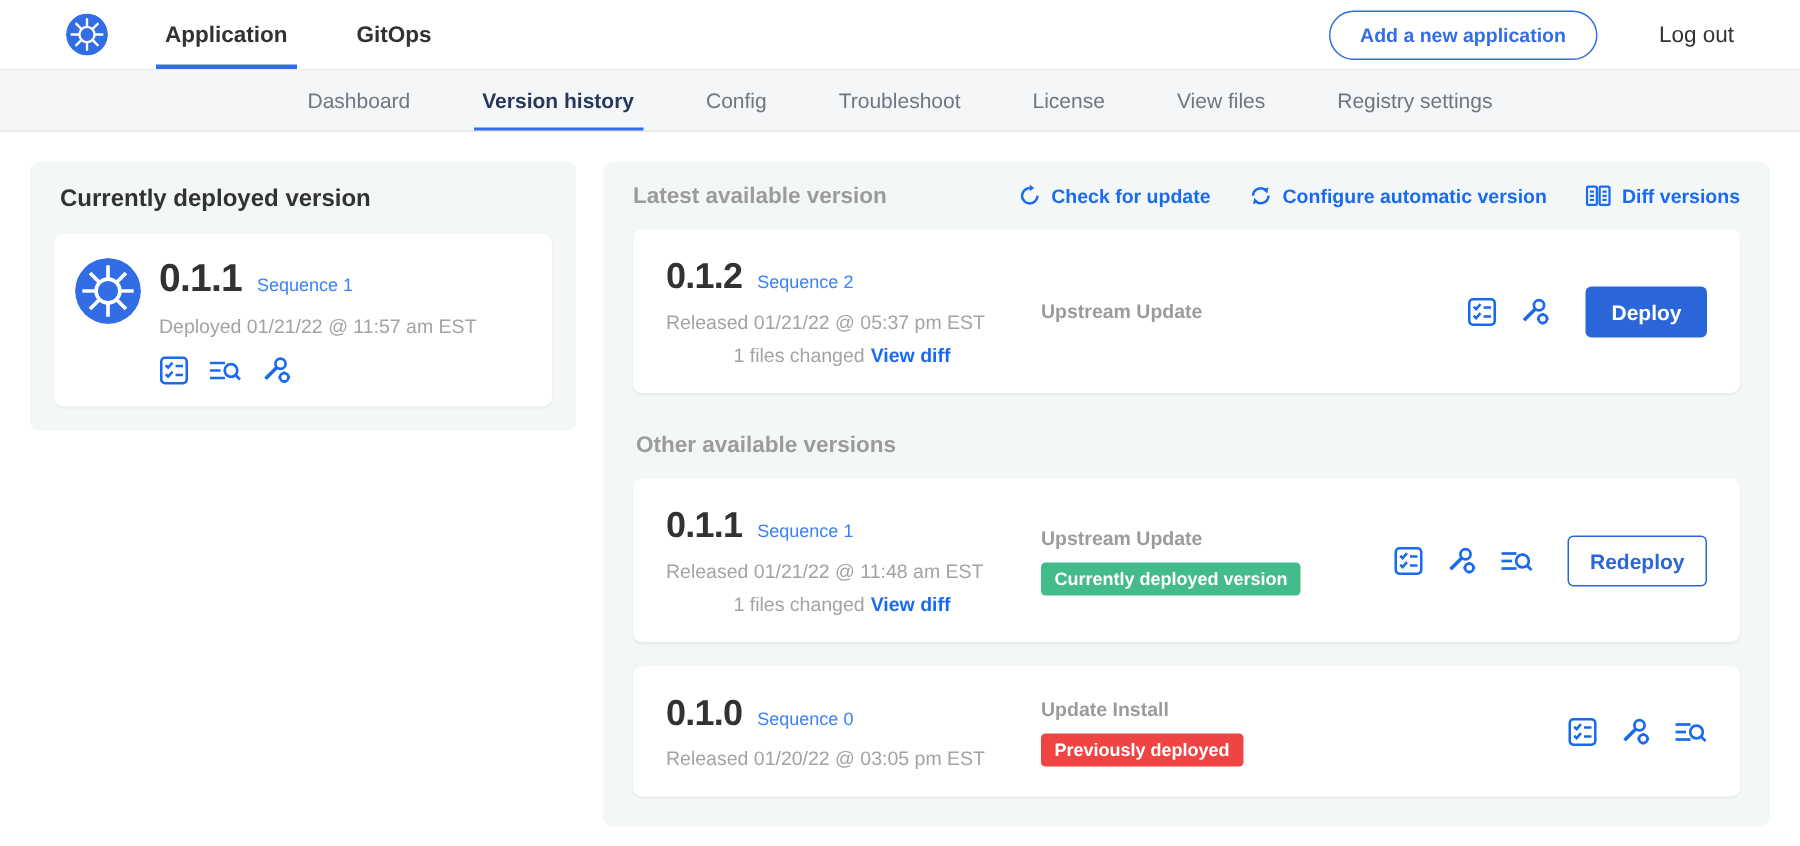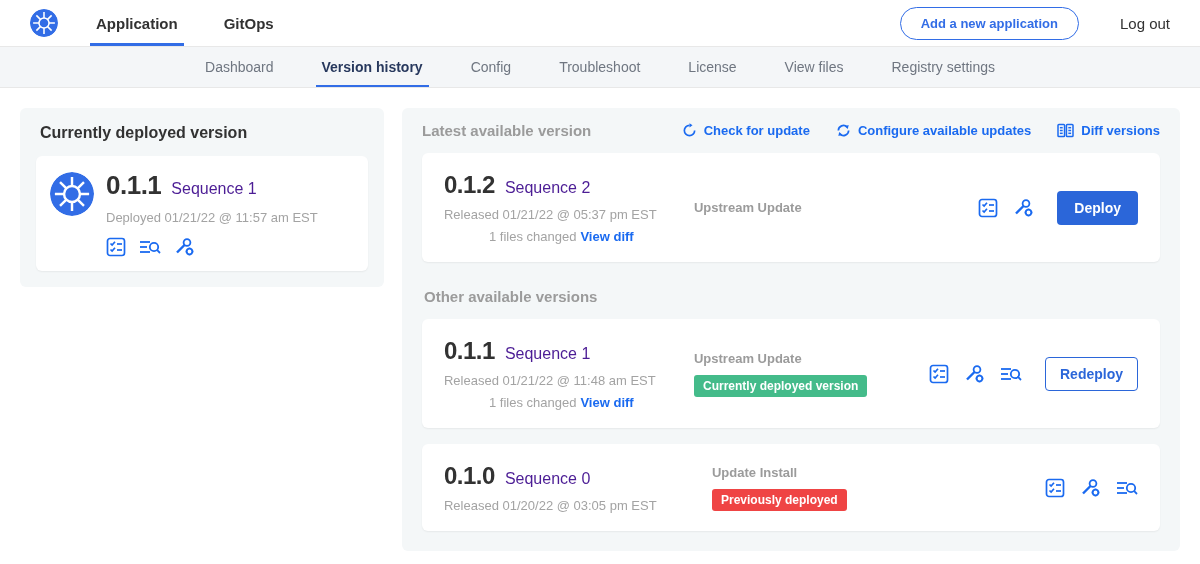--- a/index.html
+++ b/index.html
@@ -9,21 +9,21 @@
     font-family: "Liberation Sans", sans-serif;
     background: #ffffff;
     color: #323232;
     overflow: hidden;
   }
   
   .header {
     height: 47px;
     display: flex; align-items: stretch;
     border-bottom: 1px solid #e8e8e8;
-    padding: 0 30px;
+    padding: 0 44px;
     background: #fff;
   }
   .logo-wrap { display: flex; align-items: center; margin-right: 32px; }
   .logo-circle { width: 28px; height: 28px; border-radius: 50%; display: block; }
   .header-tab {
     display: flex; align-items: center;
     font-size: 15px; font-weight: 700; color: #323232;
     padding: 0 6px; margin-right: 34px;
     cursor: pointer; position: relative;
   }
@@ -63,21 +63,21 @@
   .left-panel-title { font-size: 16px; font-weight: 700; color: #323232; margin: 2px 0 14px 4px; }
   .deployed-card {
     background: #fff; border-radius: 6px; padding: 14px 16px 14px 14px;
     box-shadow: 0 1px 2px rgba(0,0,0,0.06);
     display: flex; gap: 12px;
   }
   .dep-logo { width: 44px; height: 44px; border-radius: 50%; flex: 0 0 44px; margin-top: 2px; }
   .dep-col { display: flex; flex-direction: column; }
   .ver-row { display: flex; align-items: baseline; gap: 10px; }
   .ver-big { font-size: 26px; font-weight: 700; color: #323232; letter-spacing: -0.5px; }
-  .ver-seq { font-size: 16px; color: #4c1d95; }
+  .ver-seq { font-size: 12px; color: #3b82f6; }
   .muted-line { font-size: 13px; color: #a3a3a3; margin-top: 9px; }
   .icon-row { display: flex; align-items: center; gap: 13px; margin-top: 12px; }
   .blue-icon { display: inline-flex; cursor: pointer; }
 
   .right-panel { flex: 1; padding: 14px 20px 20px 20px; }
   .rp-header { display: flex; align-items: center; margin-bottom: 14px; }
   .rp-title { font-size: 15px; font-weight: 700; color: #9b9b9b; }
   .rp-actions { margin-left: auto; display: flex; align-items: center; gap: 26px; }
   .rp-action { display: flex; align-items: center; gap: 7px; cursor: pointer; }
   .rp-action span.lbl { font-size: 13px; font-weight: 700; color: #1a6af0; }
@@ -106,21 +106,21 @@
     background: #2b66d9; color: #fff; border: none;
     font-family: inherit; font-size: 14px; font-weight: 700;
     padding: 9px 17px; border-radius: 4px; cursor: pointer; margin-left: 8px;
   }
   .redeploy-btn {
     background: #fff; color: #2b66d9; border: 1px solid #2b66d9;
     font-family: inherit; font-size: 14px; font-weight: 700;
     padding: 8px 14px; border-radius: 4px; cursor: pointer; margin-left: 8px;
   }
   .other-title { font-size: 15px; font-weight: 700; color: #9b9b9b; margin: 26px 0 14px 2px; }
-  .gap16 { margin-top: 16px; gap: 18px; }
+  .gap16 { margin-top: 16px; }
 </style>
 </head>
 <body>
 
 <div class="header">
   <div class="logo-wrap">
     <svg class="logo-circle" viewBox="0 0 36 36">
       <circle cx="18" cy="18" r="18" fill="#326de6"></circle>
       <g stroke="#ffffff" stroke-width="2">
         <line x1="18" y1="4" x2="18" y2="32"></line>
@@ -216,21 +216,21 @@
           </svg>
           <span class="lbl">Check for update</span>
         </span>
         <span class="rp-action">
           <svg width="15" height="15" viewBox="0 0 16 16" fill="none" stroke="#1a6af0" stroke-width="1.8">
             <path d="M13.5 8A5.5 5.5 0 0 1 4.2 11.8"></path>
             <polygon points="2.5,13.8 6.8,12.6 3.4,9.6" fill="#1a6af0" stroke="none"></polygon>
             <path d="M2.5 8A5.5 5.5 0 0 1 11.8 4.2"></path>
             <polygon points="13.5,2.2 9.2,3.4 12.6,6.4" fill="#1a6af0" stroke="none"></polygon>
           </svg>
-          <span class="lbl">Configure available updates</span>
+          <span class="lbl">Configure automatic version</span>
         </span>
         <span class="rp-action">
           <svg width="17" height="15" viewBox="0 0 18 16" fill="none" stroke="#1a6af0" stroke-width="1.6">
             <rect x="1" y="1.5" width="7" height="13" rx="1"></rect>
             <rect x="10" y="1.5" width="7" height="13" rx="1"></rect>
             <line x1="3" y1="5" x2="6" y2="5"></line>
               <line x1="3" y1="8" x2="6" y2="8"></line>
               <line x1="3" y1="11" x2="6" y2="11"></line>
             <line x1="12" y1="5" x2="15" y2="5"></line>
               <line x1="12" y1="8" x2="15" y2="8"></line>

